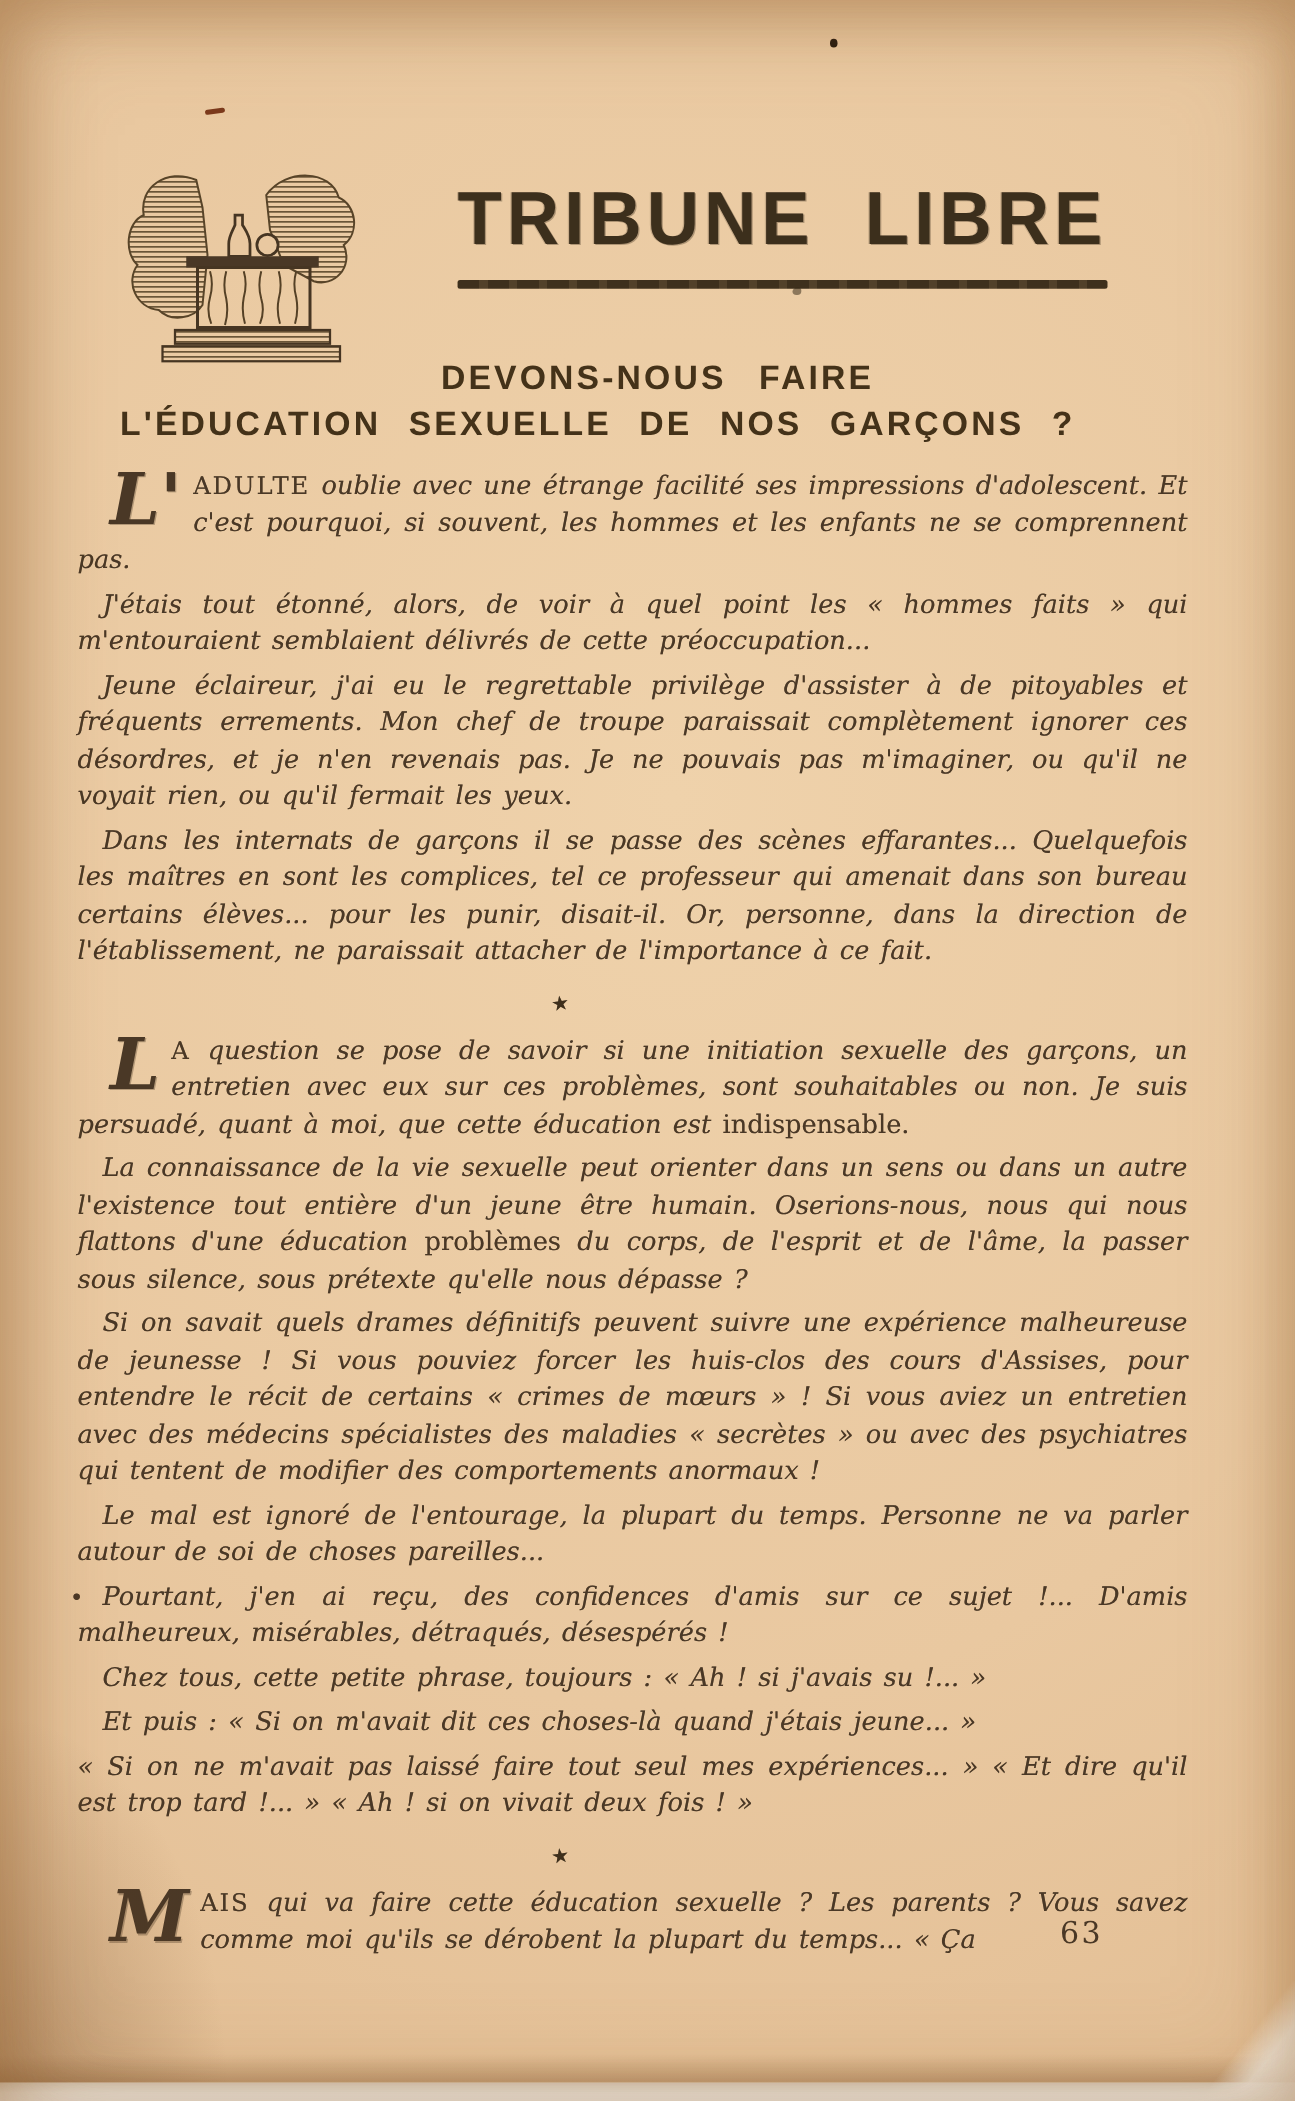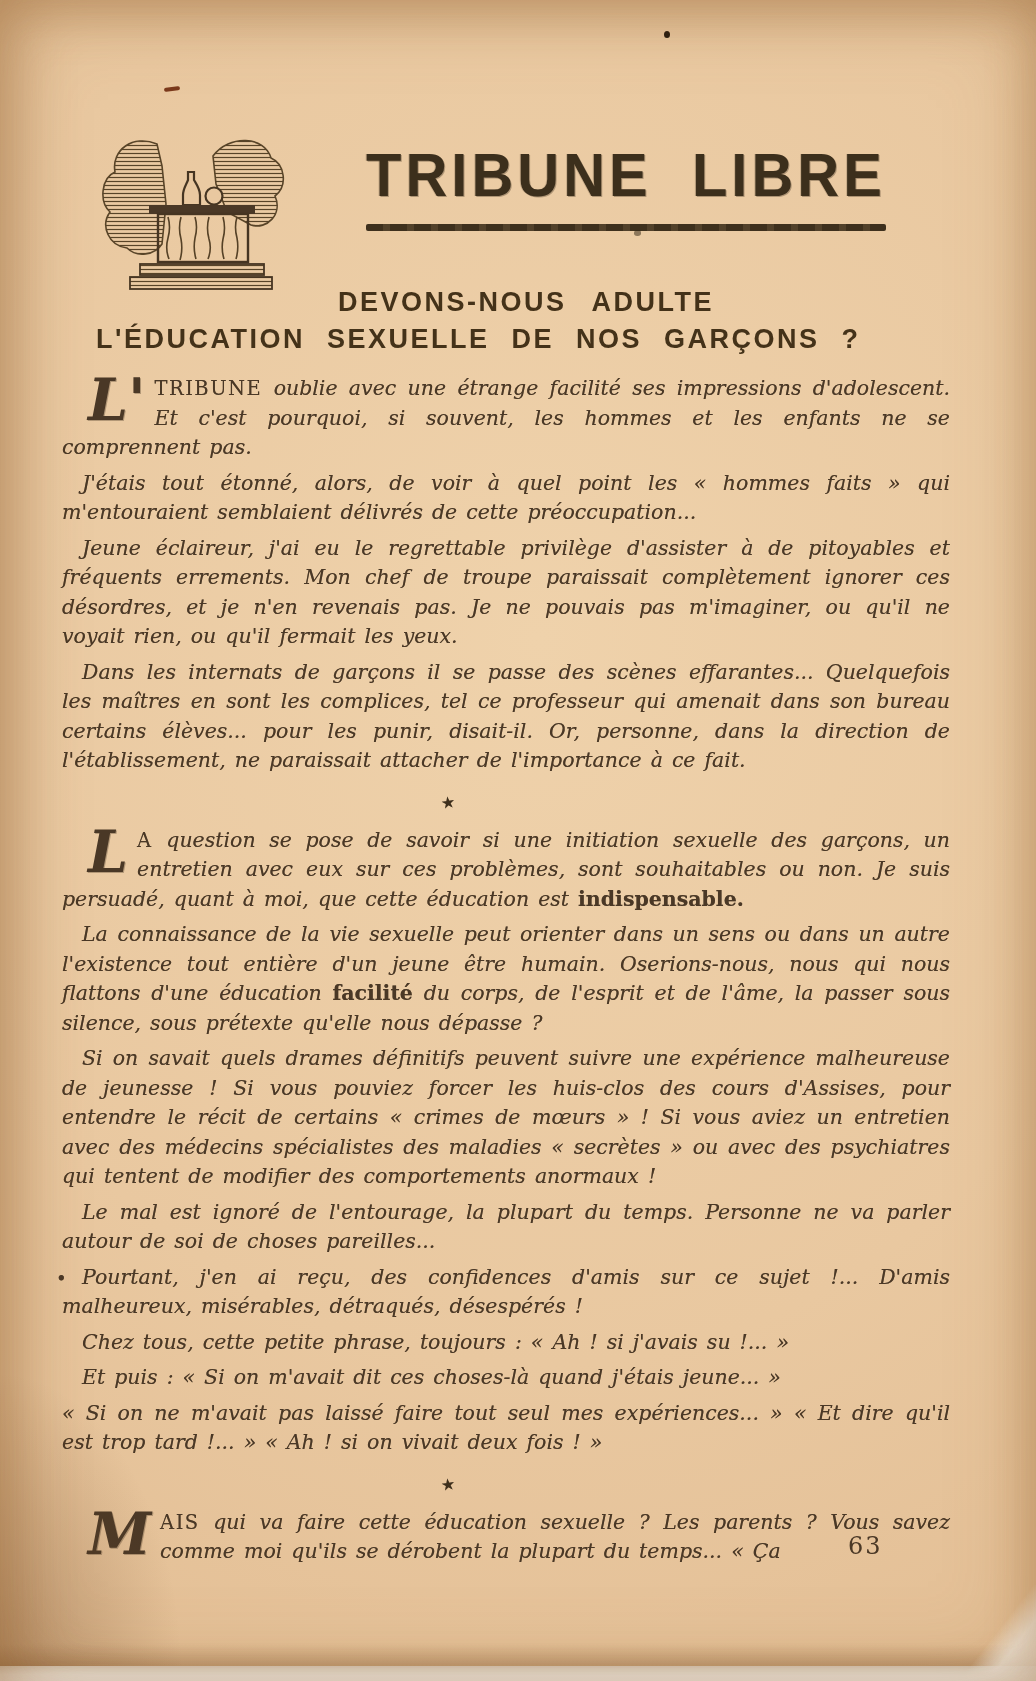--- a/index.html
+++ b/index.html
@@ -68,21 +68,21 @@
   }
   .para{margin:0 0 6px 0;text-indent:20px;position:relative;}
   .para.no-indent{text-indent:0;}
   .para.has-dropcap{text-indent:0;}
   .dropcap{
     float:left;font-weight:bold;font-style:italic;
     font-size:57px;line-height:46px;padding:3px 9px 0 26px;
     text-shadow:1px 1px 0 rgba(74,56,38,.35);
   }
   .lead{font-style:normal;letter-spacing:1.5px;font-size:.95em;}
-  .upright{font-style:normal;font-weight:bold;}
+  .upright{font-style:normal;}
   .margin-bullet{position:absolute;left:-26px;top:1px;font-style:normal;font-size:18px;}
   .divider{height:34px;margin:10px 0 6px 0;display:flex;align-items:center;justify-content:center;
     transform:translateX(-58px);font-style:normal;}
   .star{font-size:16px;color:#3e2f1c;display:inline-block;transform:rotate(-8deg);}
 
   .page-number{
     position:absolute;left:848px;top:1532px;
     font-size:24px;font-style:normal;color:#4a3826;letter-spacing:2px;
   }
 
@@ -119,28 +119,28 @@
     <rect x="45" y="136" width="124" height="11" fill="url(#hatchH)" stroke="#463522" stroke-width="1.8"></rect>
     <rect x="35" y="149" width="142" height="12" fill="url(#hatchH)" stroke="#463522" stroke-width="1.8"></rect>
   </svg>
 
   <div class="masthead">
     <h1 class="title">TRIBUNE LIBRE</h1>
     <div class="title-rule"></div>
   </div>
 
   <div class="subtitle">
-    <div class="sub1">DEVONS-NOUS ADULTE</div>
+    <div class="sub1">DEVONS-NOUS FAIRE</div>
     <div class="sub2">L'ÉDUCATION SEXUELLE DE NOS GARÇONS ?</div>
   </div>
 
   <div class="article">
 
     <p class="para has-dropcap">
-      <span class="dropcap">L'</span><span class="lead">TRIBUNE</span> <span>oublie avec une étrange facilité ses impressions d'adolescent. Et c'est pourquoi, si souvent, les hommes et les enfants ne se comprennent pas.</span>
+      <span class="dropcap">L'</span><span class="lead">ADULTE</span> <span>oublie avec une étrange facilité ses impressions d'adolescent. Et c'est pourquoi, si souvent, les hommes et les enfants ne se comprennent pas.</span>
     </p>
 
 
 
     <p class="para">
       <span>J'étais tout étonné, alors, de voir à quel point les « hommes faits » qui m'entouraient semblaient délivrés de cette préoccupation...</span>
     </p>
 
     <p class="para">
       <span>Jeune éclaireur, j'ai eu le regrettable privilège d'assister à de pitoyables et fréquents errements. Mon chef de troupe paraissait complètement ignorer ces désordres, et je n'en revenais pas. Je ne pouvais pas m'imaginer, ou qu'il ne voyait rien, ou qu'il fermait les yeux.</span>
@@ -152,21 +152,21 @@
 
     <div class="divider">
       <span class="star">★</span>
     </div>
 
     <p class="para has-dropcap">
       <span class="dropcap">L</span><span class="lead">A</span> <span>question se pose de savoir si une initiation sexuelle des garçons, un entretien avec eux sur ces problèmes, sont souhaitables ou non. Je suis persuadé, quant à moi, que cette éducation est</span> <span class="upright">indispensable.</span>
     </p>
 
     <p class="para">
-      <span>La connaissance de la vie sexuelle peut orienter dans un sens ou dans un autre l'existence tout entière d'un jeune être humain. Oserions-nous, nous qui nous flattons d'une éducation</span> <span class="upright">facilité</span> <span>du corps, de l'esprit et de l'âme, la passer sous silence, sous prétexte qu'elle nous dépasse ?</span>
+      <span>La connaissance de la vie sexuelle peut orienter dans un sens ou dans un autre l'existence tout entière d'un jeune être humain. Oserions-nous, nous qui nous flattons d'une éducation</span> <span class="upright">problèmes</span> <span>du corps, de l'esprit et de l'âme, la passer sous silence, sous prétexte qu'elle nous dépasse ?</span>
     </p>
 
     <p class="para">
       <span>Si on savait quels drames définitifs peuvent suivre une expérience malheureuse de jeunesse ! Si vous pouviez forcer les huis-clos des cours d'Assises, pour entendre le récit de certains « crimes de mœurs » ! Si vous aviez un entretien avec des médecins spécialistes des maladies « secrètes » ou avec des psychiatres qui tentent de modifier des comportements anormaux !</span>
     </p>
 
     <p class="para">
       <span>Le mal est ignoré de l'entourage, la plupart du temps. Personne ne va parler autour de soi de choses pareilles...</span>
     </p>
 

